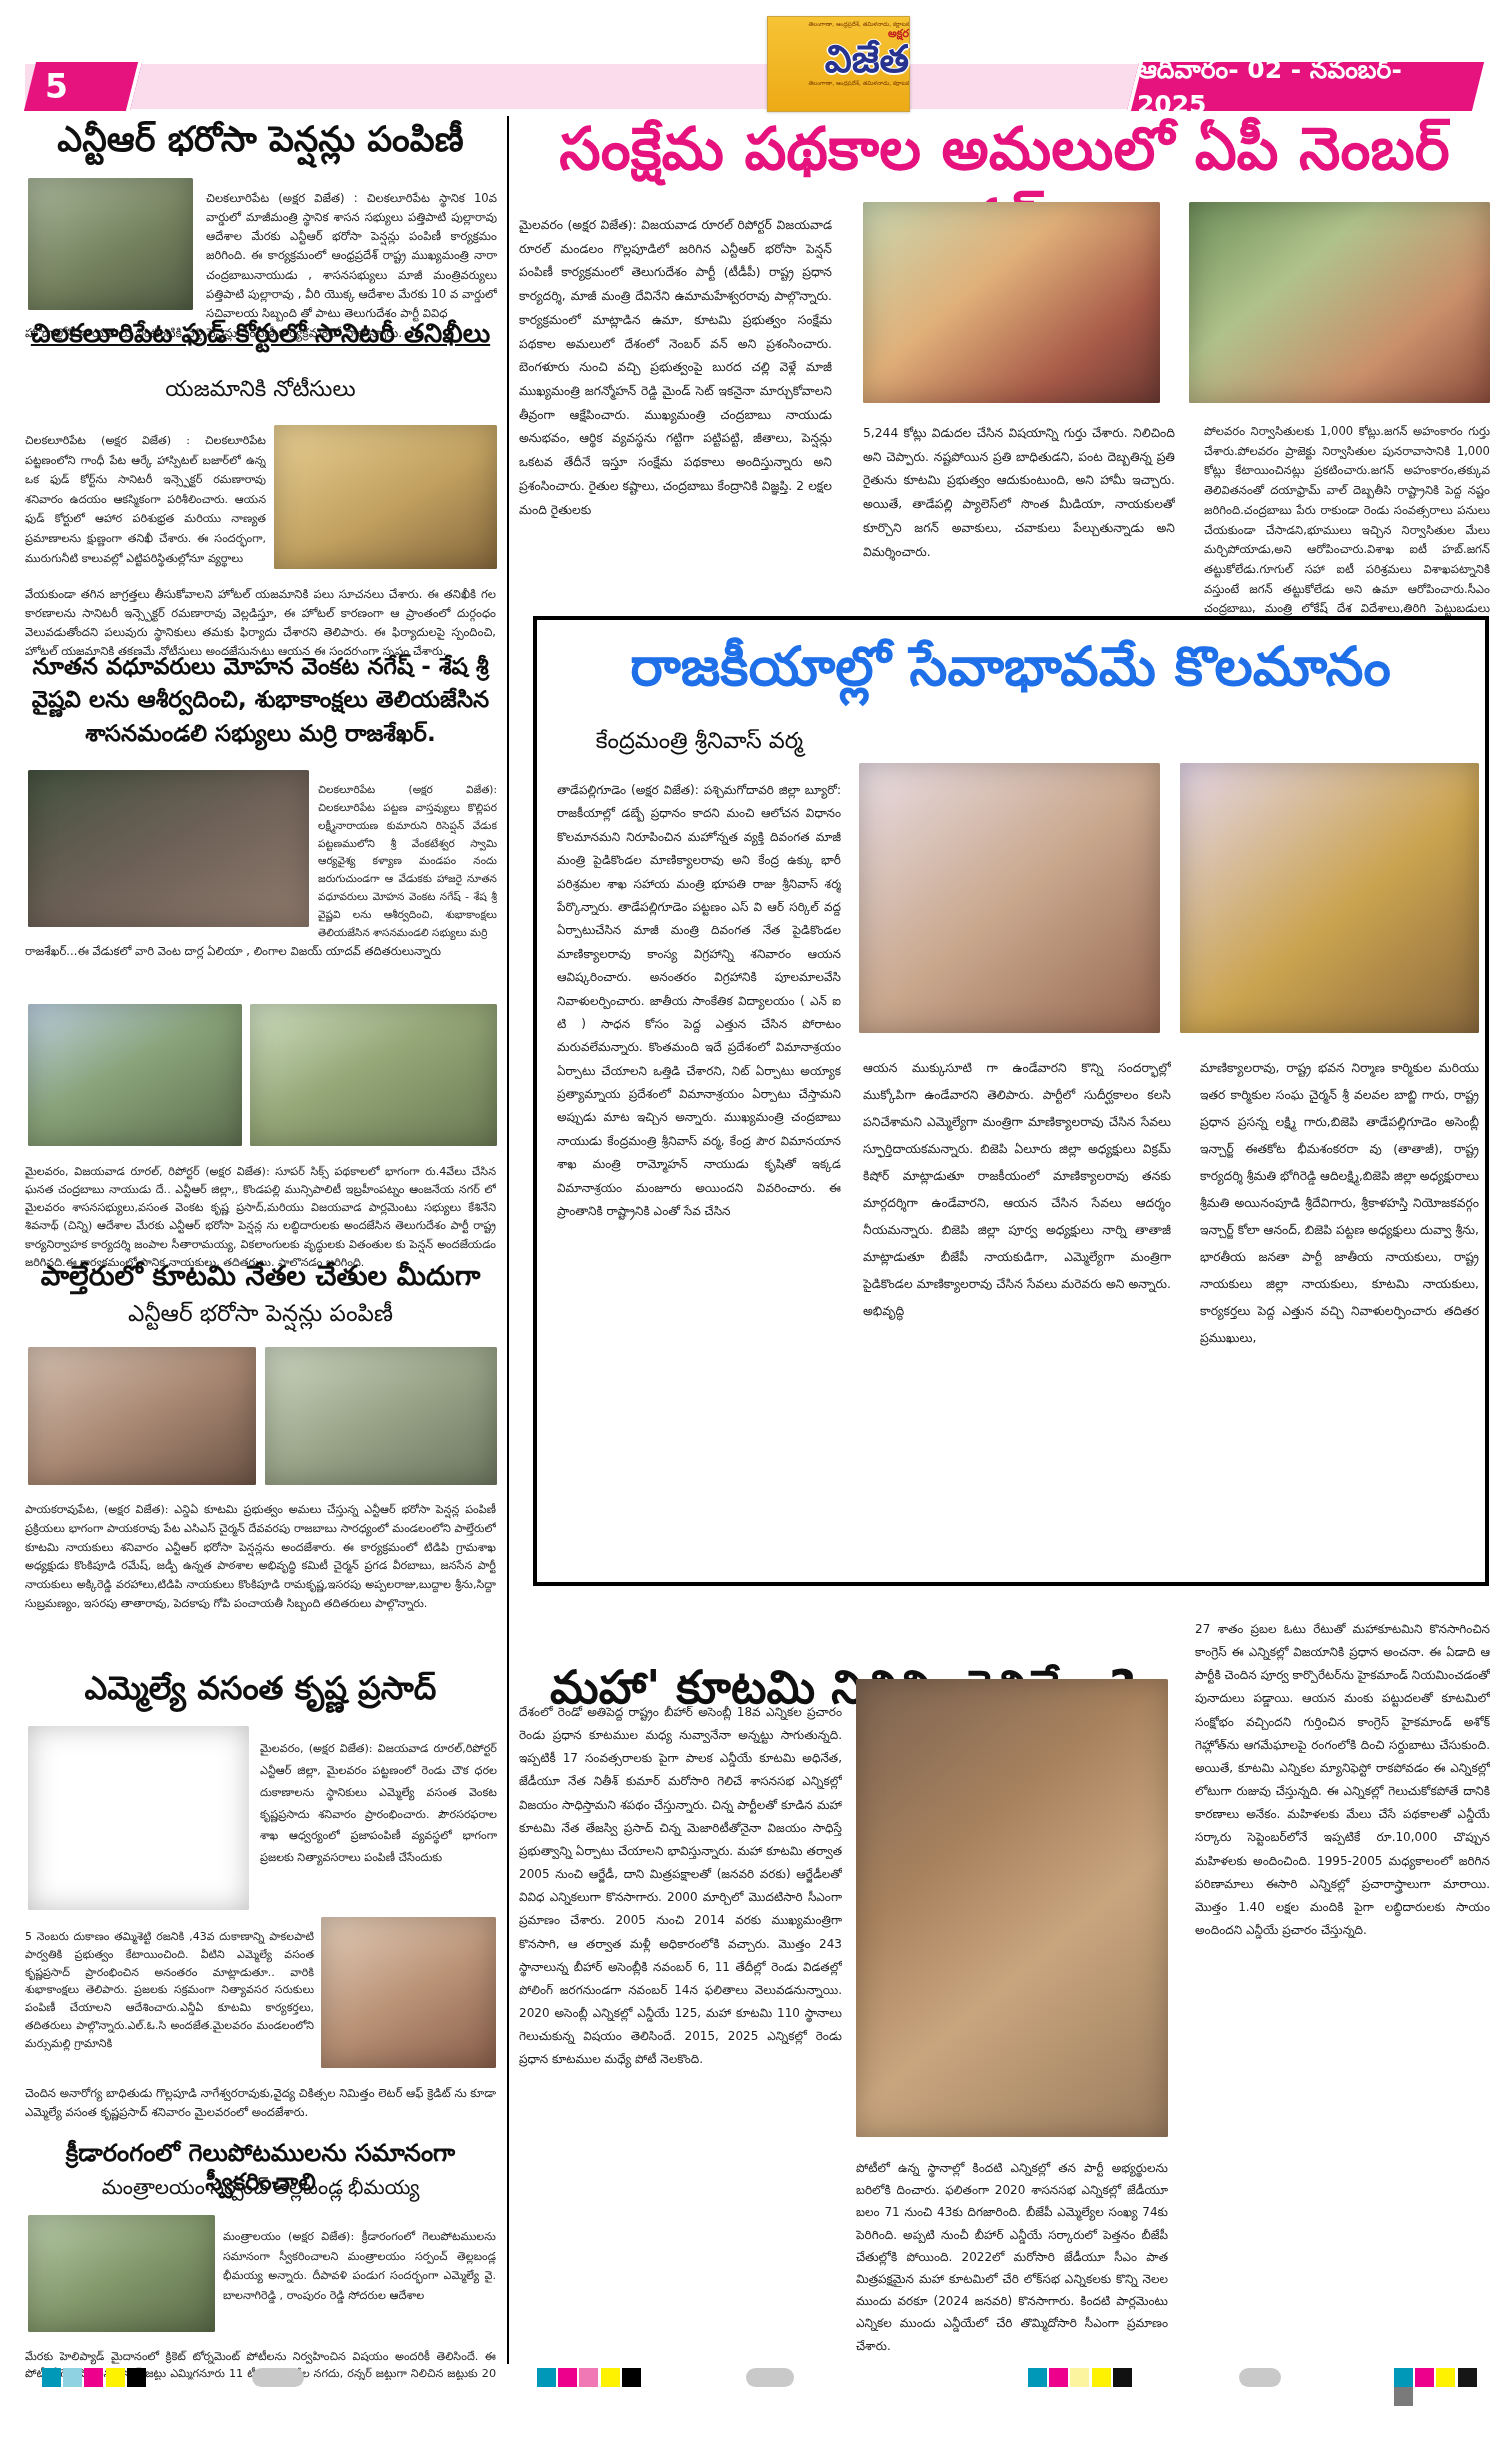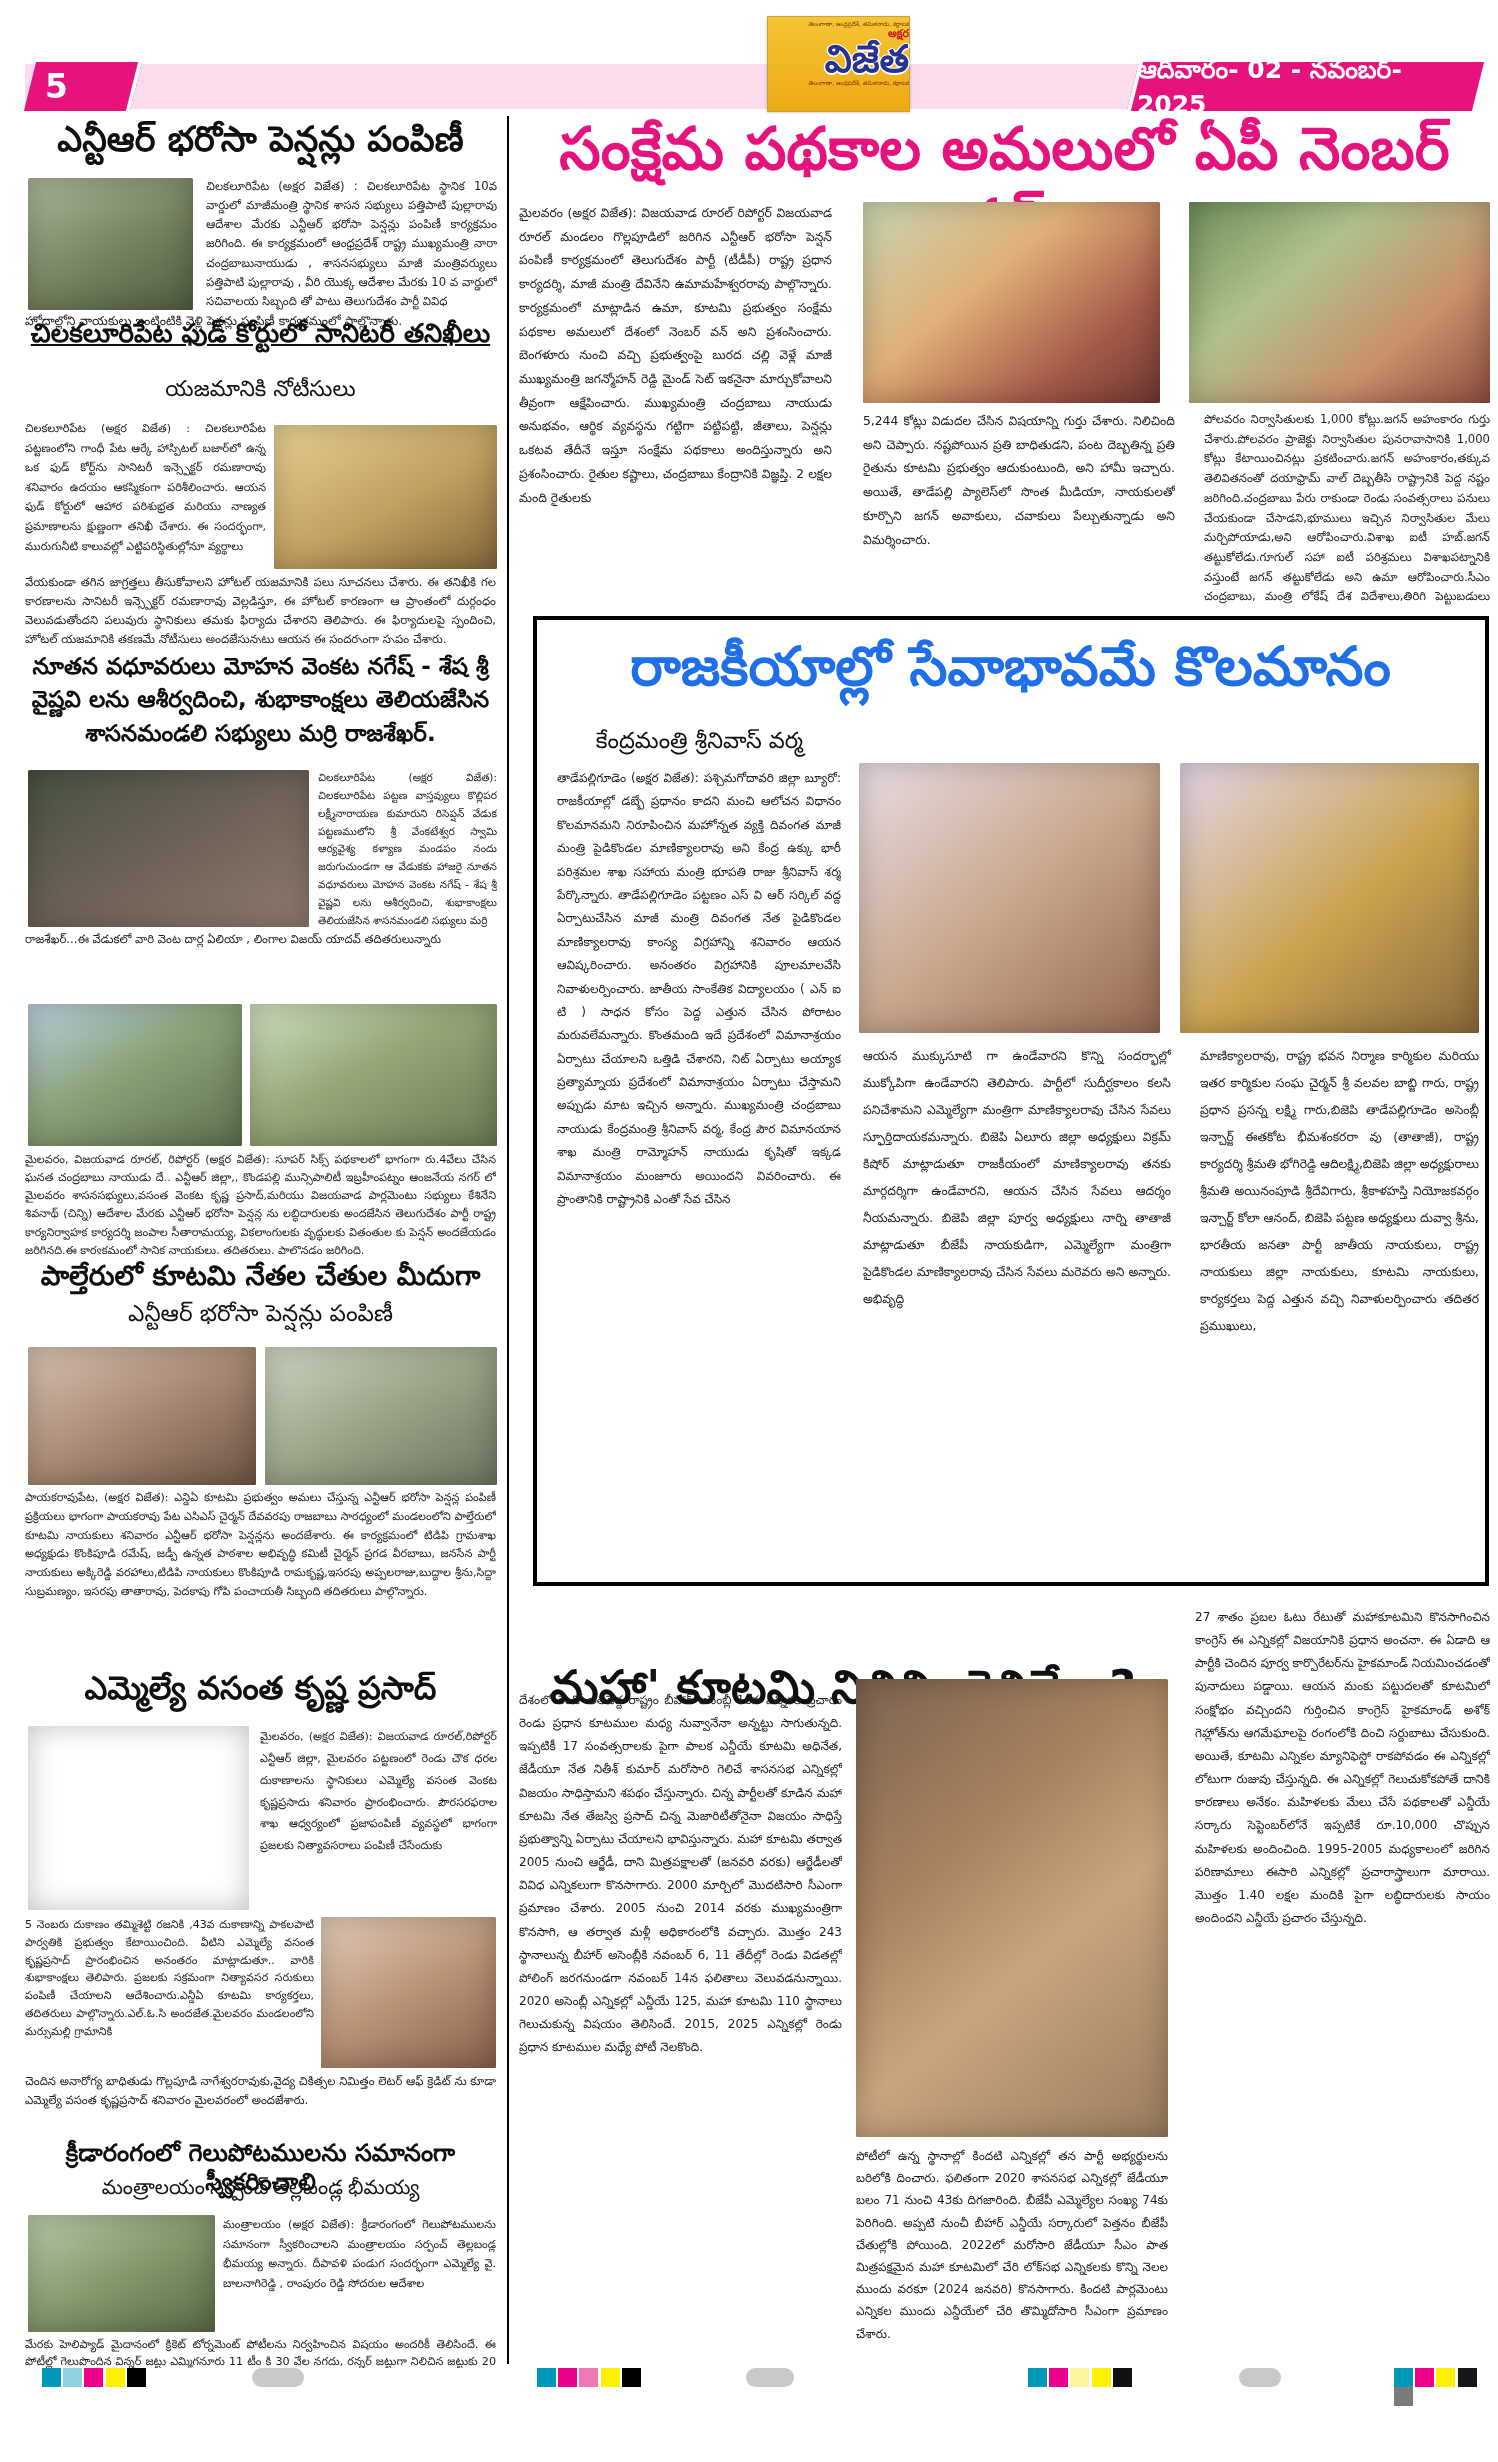--- a/index.html
+++ b/index.html
@@ -1,21 +1,21 @@
 <!DOCTYPE html>
 <html style="font-size:11.6px"><head>
 <meta charset="utf-8">
 <style>
   html,body{margin:0;padding:0;background:#8a8a8a;}
   .page{position:relative;width:1499px;height:2462px;background:#ffffff;margin:0 auto;
         font-family:"DejaVu Sans",sans-serif;overflow:hidden;}
   .abs{position:absolute;}
   .hl{font-weight:700;color:#101010;text-align:center;line-height:1.22;}
   .sub{font-weight:400;color:#141414;text-align:center;line-height:1.2;}
-  .bt{color:#1c1c1c;text-align:justify;overflow:hidden;line-height:1.9;}
+  .bt{color:#1c1c1c;text-align:justify;overflow:hidden;line-height:1.9;margin-top:12px;}
   .photo{position:absolute;box-shadow:inset 0 0 29px rgba(0,0,0,.25);border-radius:1.5px;}
   .skew{transform:skewX(-14deg);}
   .skewtxt{transform:skewX(14deg);}
   .rule{position:absolute;background:#000;}
   .magenta{color:#e6127e;}
   .blue{color:#1e6fe8;}
   .logo{position:absolute;background:linear-gradient(180deg,#f6c435,#edaa16);border:0.7px solid #caa23c;
         text-align:right;box-shadow:0 0.7px 2.9px rgba(0,0,0,.25);}
   .logo .tiny{font-size:5.8px;color:#7a3c00;line-height:1.1;overflow:hidden;white-space:nowrap;}
   .logo .pre{font-size:11px;font-weight:700;color:#c01f1f;line-height:1.1;}

